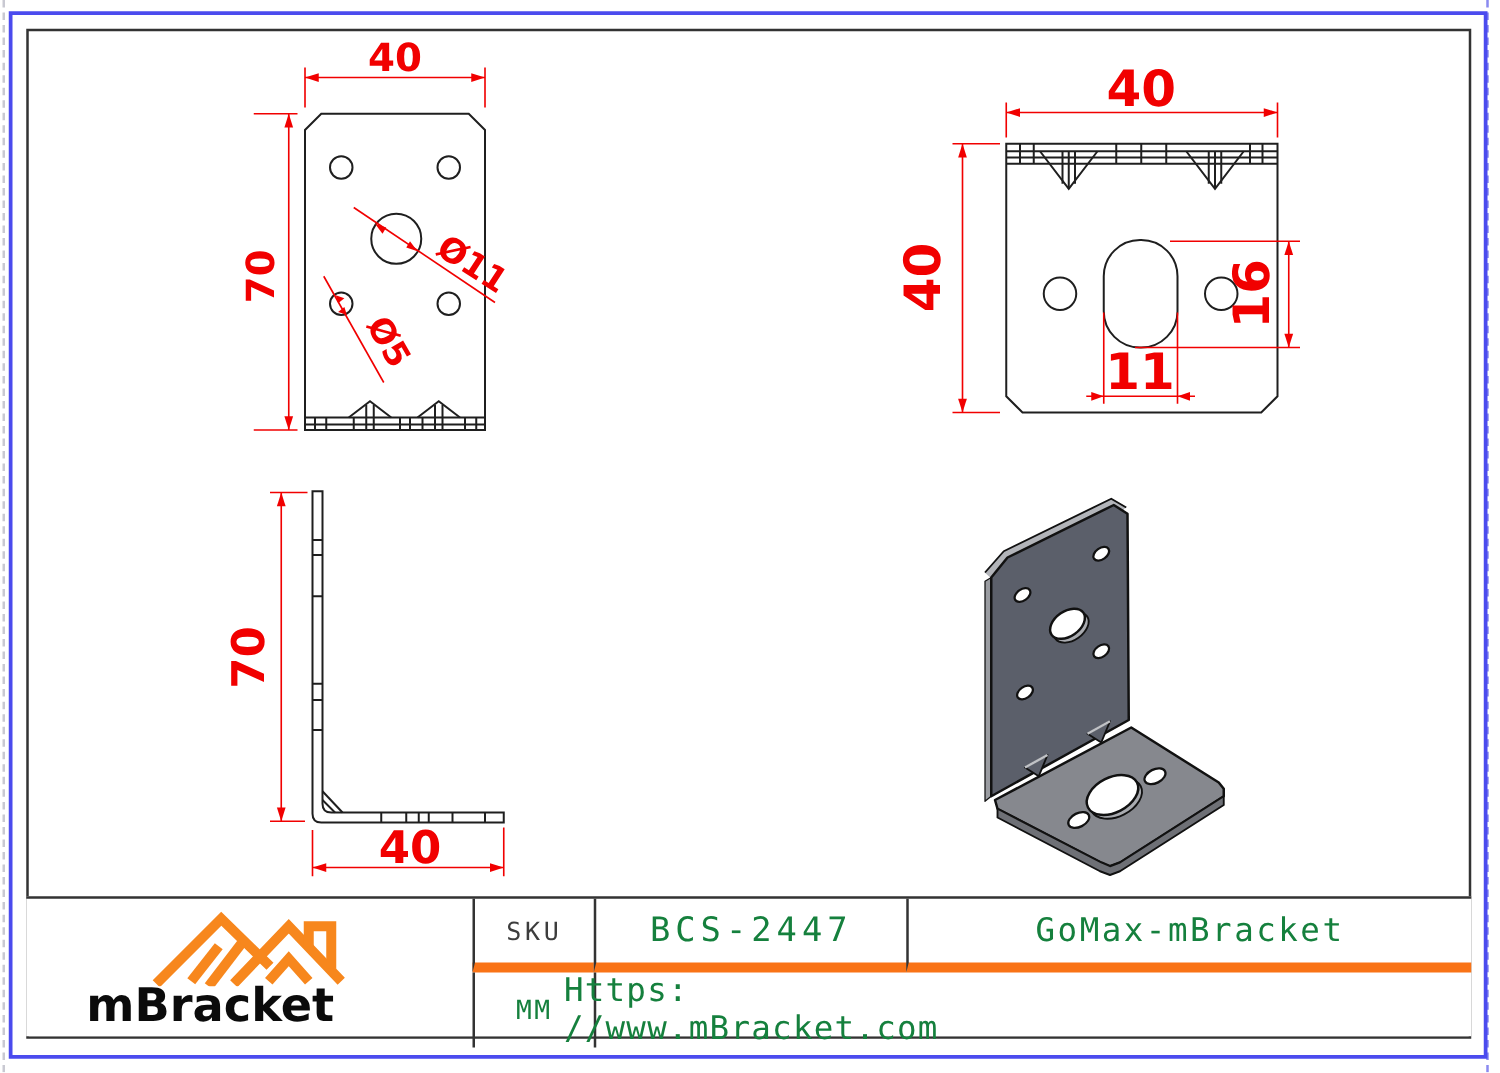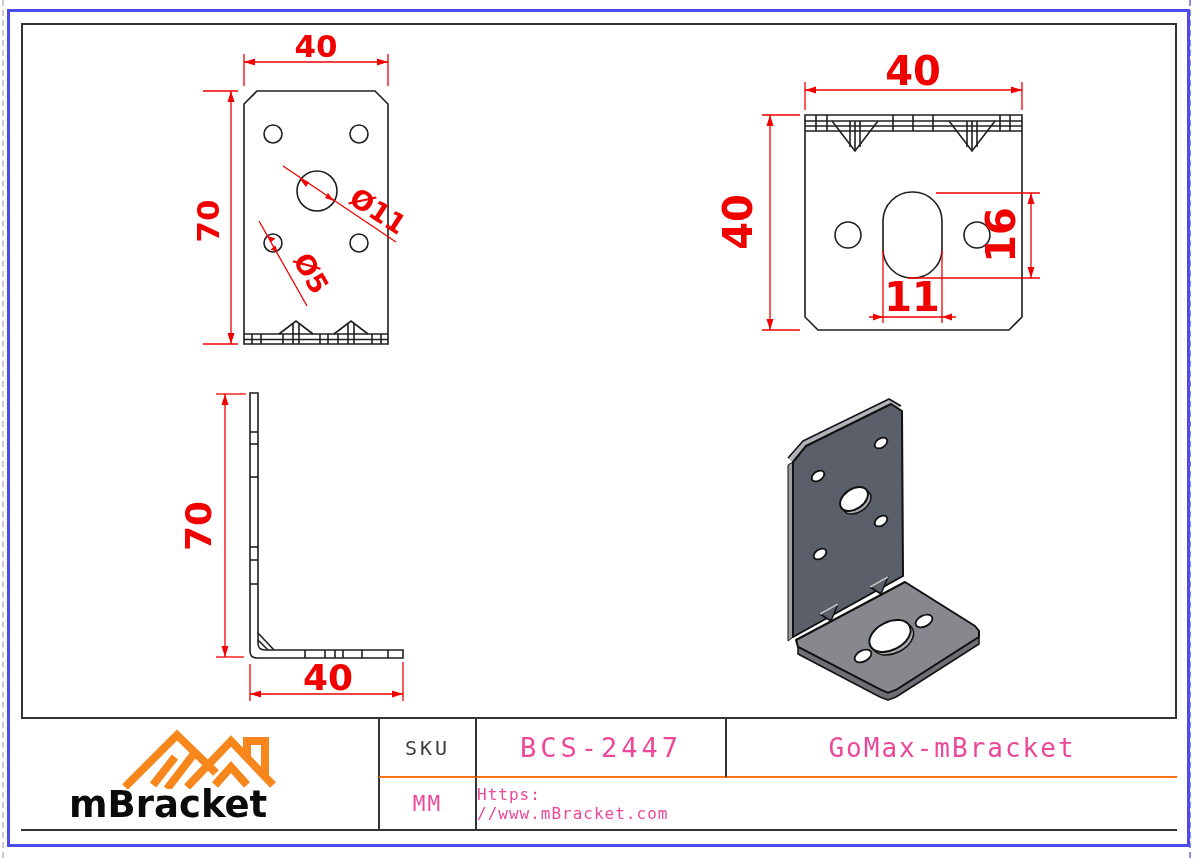--- a/index.html
+++ b/index.html
@@ -16,27 +16,27 @@
   .dim-front{font-size:31px;}
   .dim-label{font-size:27px;}
   .dim-top{font-size:40px;}
   .dim-side{font-size:36px;}
   
   .titleblock{position:absolute;left:21px;top:717px;width:1156px;height:112px;box-sizing:border-box;
               border-top:2px solid #333;display:flex;background:#fff;}
   .logo-cell{width:357px;position:relative;flex:0 0 auto;}
   .tb-grid{flex:1;display:grid;grid-template-columns:97px 250px 1fr;grid-template-rows:59px 1fr;}
   .tb-cell{border-left:2px solid #333;display:flex;align-items:center;justify-content:center;box-sizing:border-box;}
-  .tb-row1{border-bottom:2px solid #f97316;}
+  .tb-row1{border-bottom:8px solid #f97316;}
   .tb-label{font-family:"DejaVu Sans Mono","Liberation Mono",monospace;font-size:20px;color:#3d3d3d;letter-spacing:3px;}
-  .tb-value{font-family:"DejaVu Sans Mono","Liberation Mono",monospace;color:#ec4899;}
+  .tb-value{font-family:"DejaVu Sans Mono","Liberation Mono",monospace;color:#15803d;}
   .tb-sku{font-size:27px;letter-spacing:4px;}
   .tb-unit{font-size:21px;letter-spacing:2px;text-align:center;}
   .tb-brand{font-size:26px;letter-spacing:2px;}
-  .tb-site{font-size:16px;letter-spacing:1px;}
+  .tb-site{font-size:26px;letter-spacing:1px;}
   .logo-mark{position:absolute;left:98px;top:8px;}
   .logo-text{position:absolute;left:48px;top:64px;width:250px;text-align:left;
              font-family:"DejaVu Sans",sans-serif;font-weight:800;font-size:37px;color:#0b0b0b;letter-spacing:0px;}
 </style>
 </head>
 <body>
 
 <div class="sheet">
   <div class="edge-dash-left"></div>
   <div class="edge-dash-right"></div>

